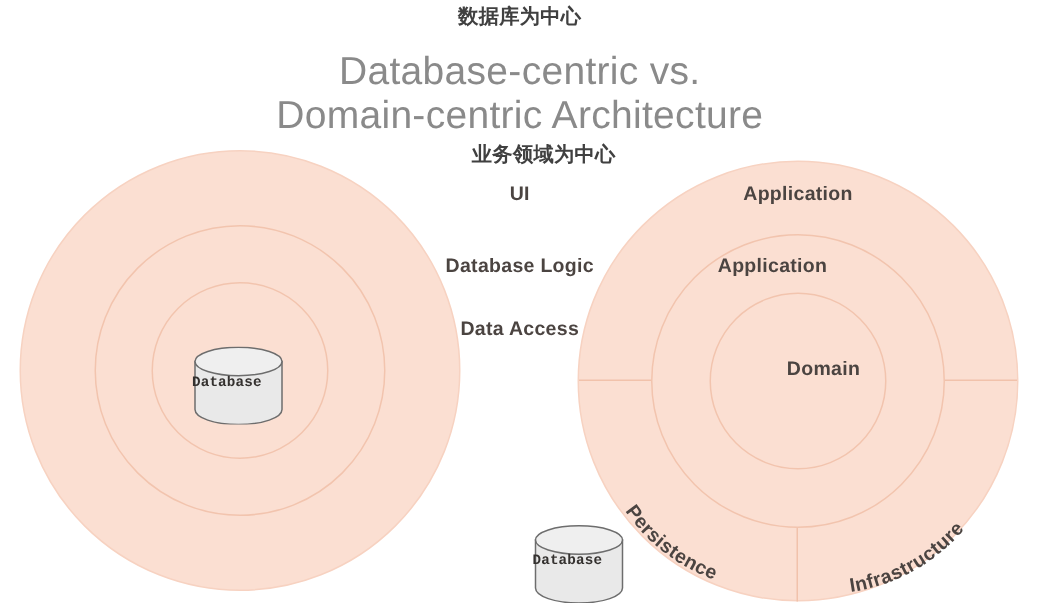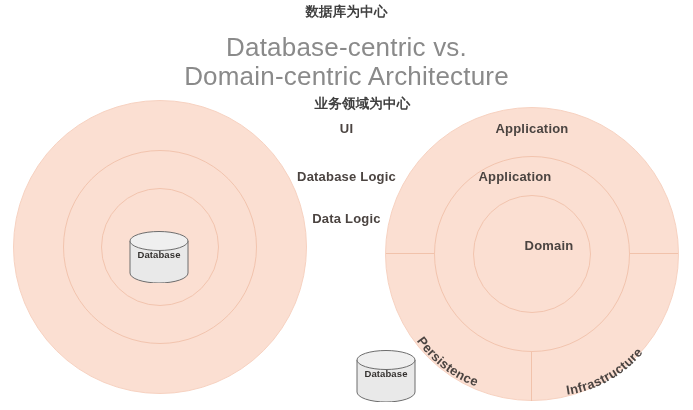--- a/index.html
+++ b/index.html
@@ -99,22 +99,21 @@
 
   
   .db {
     position: absolute;
   }
   .db svg { display: block; }
   .db-text {
     position: absolute;
     left: 0;
     width: 100%;
-    text-align: center;
-    font-family: Liberation Sans, sans-serif;
+    font-family: Liberation Mono, monospace;
     font-weight: 700;
     color: #34312f;
     letter-spacing: 0.1px;
     white-space: nowrap;
   }
 </style>
 </head>
 <body>
 
 <div class="stage">
@@ -133,21 +132,21 @@
     <div class="ring ring-outer" style="left:13px; top:100px; width:294px; height:294px;"></div>
 
     <div class="ring ring-mid" style="left:63px; top:150px; width:194px; height:194px;"></div>
 
     <div class="ring ring-inner" style="left:101px; top:188px; width:118px; height:118px;"></div>
 
     <div class="ring-label" style="top:121px;">UI</div>
 
     <div class="ring-label" style="top:169px;">Database Logic</div>
 
-    <div class="ring-label" style="top:211px;">Data Logic</div>
+    <div class="ring-label" style="top:211px;">Data Access</div>
 
     <div class="db" style="left:128px; top:231px;">
       <svg width="62" height="52" viewBox="0 0 62 52">
         <path d="M2,10 L2,42 A29,10 0 0 0 60,42 L60,10 Z" fill="#e9e9e9" stroke="#6d6d6d" stroke-width="1"></path>
         <ellipse cx="31" cy="10" rx="29" ry="9.5" fill="#efefef" stroke="#6d6d6d" stroke-width="1"></ellipse>
       </svg>
       <div class="db-text" style="top:18px; font-size:9.5px;">Database</div>
     </div>
   </div>
 

